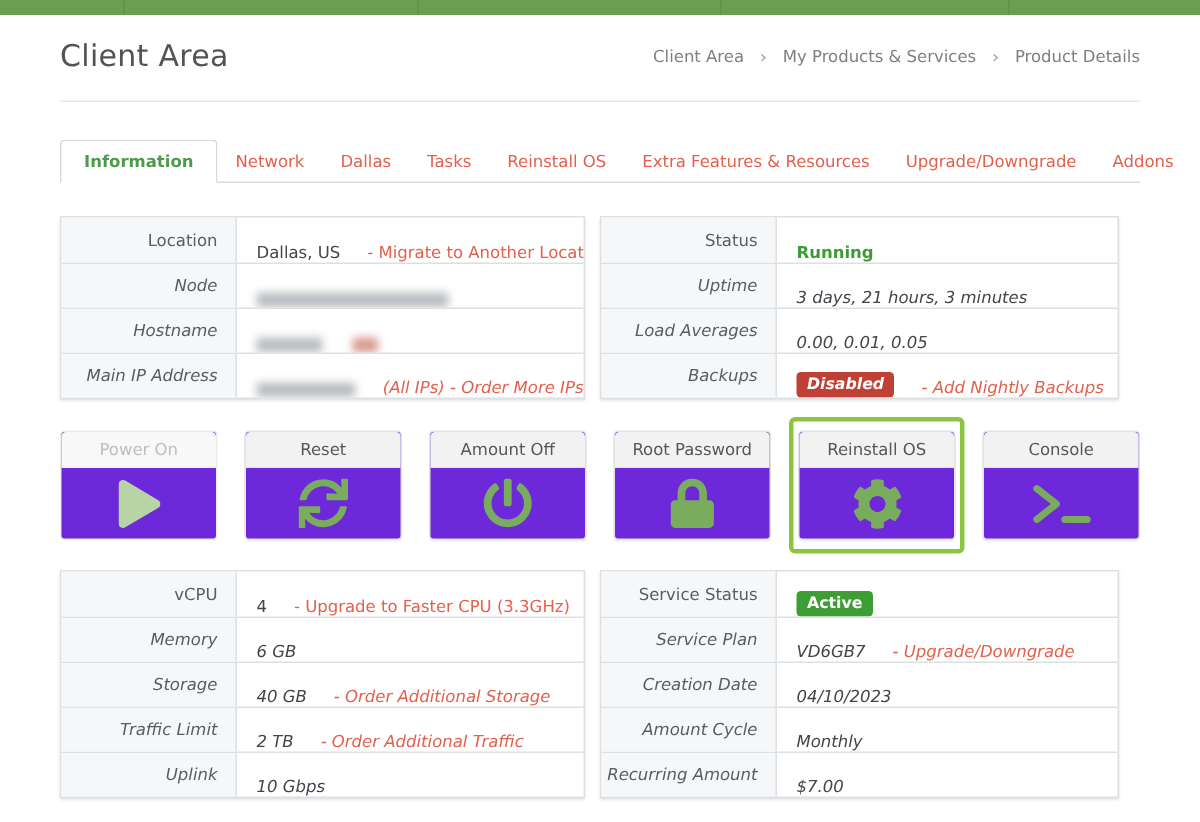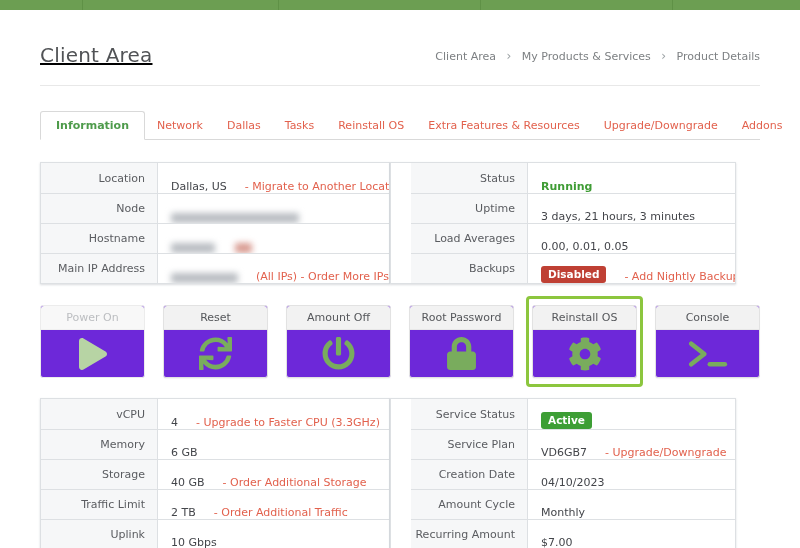--- a/index.html
+++ b/index.html
@@ -7,40 +7,40 @@
   body { font-family:"DejaVu Sans","Liberation Sans",sans-serif; }
   .page { position:relative; width:800px; height:548px; background:#fff; overflow:hidden; }
 
   
   .topbar { position:relative; height:10px; background:#6c9e52; }
   .topbar .sep { position:absolute; top:0; bottom:0; width:1px; background:#5f9146; }
 
   .page-inner { padding:0 40px; }
 
   
-  .header-row { position:relative; margin-top:33px; height:26px;text-decoration:underline; }
+  .header-row { position:relative; margin-top:15px; height:26px; }
   .page-title { font-size:20px; font-weight:400; color:#515356; letter-spacing:.2px; }
   .breadcrumb { position:absolute; right:0; top:6px; font-size:11px; color:#7d8083; }
   .breadcrumb span { vertical-align:middle; }
   .crumb { color:#7d8083; }
   .crumb-sep { color:#9aa0a3; margin:0 7px; font-size:12px; }
   .header-divider { margin-top:16px; border-top:1px solid #e8e8e8; }
 
   
   .tabs { display:flex; align-items:flex-end; margin-top:26px; border-bottom:1px solid #d9d9d9; height:28px; }
   .tab { font-size:11px; color:#e2614d; padding:7px 12px; cursor:pointer; white-space:nowrap; }
   .tab.active { background:#fff; border:1px solid #d9d9d9; border-bottom:1px solid #fff; border-radius:3px 3px 0 0; color:#4e9b4b; font-weight:bold; margin-bottom:-1px; padding:7px 15px; }
 
   
   .tables-row { display:flex; margin-top:22px; }
   .info-table { background:#fff; border:1px solid #dde0e3; box-shadow:0 1px 2px rgba(150,156,162,.35); }
-  .table-left { width:350px; }
-  .table-right { width:346px;padding-left:20px; }
+  .table-left { width:350px; margin-right:10px; }
+  .table-right { width:346px; }
   .trow { display:flex; height:30px; }
-  .trow + .trow { border-top:1px solid #dde0e3; }
+  .trow + .trow { border-top:1px solid #dde0e3;font-style:italic; }
   .tlabel { width:117px; background:#f6f7f8; border-right:1px solid #dde0e3; font-size:11px; color:#5a5c60; display:flex; align-items:center; justify-content:flex-end; padding-right:12px; }
   .tvalue { flex:1; font-size:11px; color:#43454a; display:flex; align-items:flex-end; padding-left:13px; gap:18px; white-space:nowrap; overflow:hidden; }
   .green-bold { color:#3f9c35; font-weight:bold; }
   .red-link { color:#e2614d; text-decoration:none; cursor:pointer; }
   .badge { font-size:10.5px; font-weight:bold; color:#fff; padding:2px 7px 3px; border-radius:3px; }
   .badge-red { background:#bf4034; }
   .badge-green { background:#3d9e35; }
   .blur-blob { display:inline-block; height:10px; background:#b9bdc2; border-radius:2px; filter:blur(3px); }
   .blob-node { width:128px; }
   .blob-host { width:44px; }

